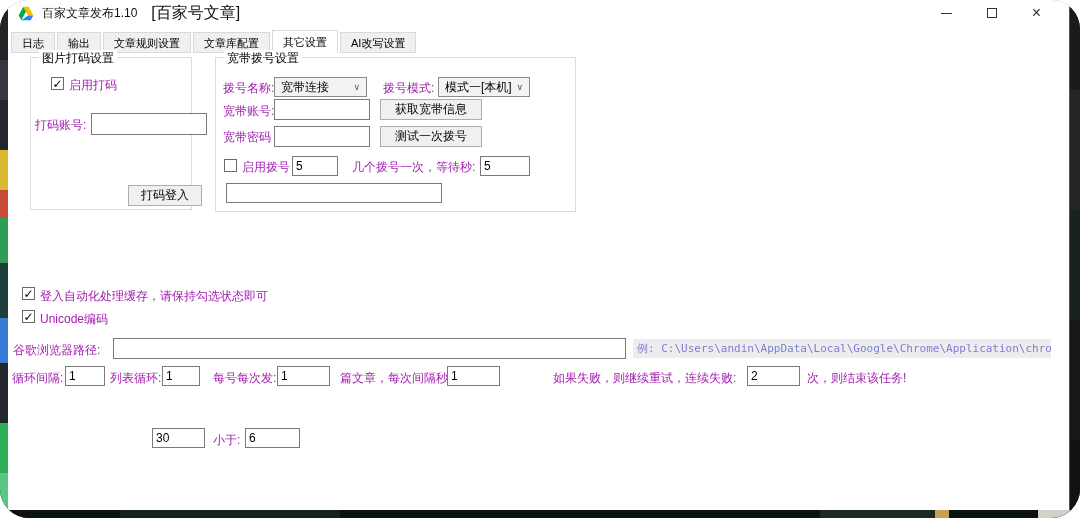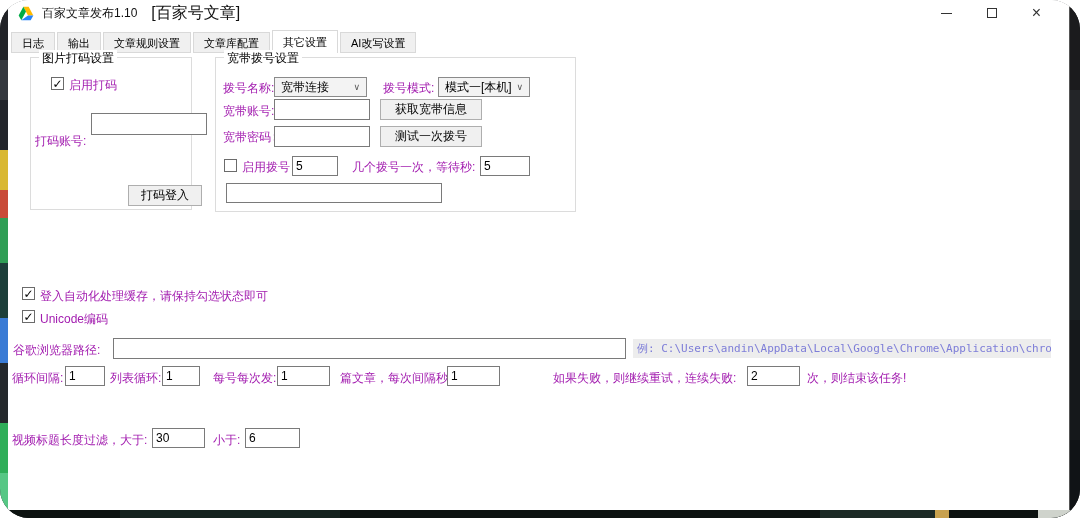--- a/index.html
+++ b/index.html
@@ -108,21 +108,21 @@
       <div class="tab active">其它设置</div>
       <div class="tab">AI改写设置</div>
     </div>
 
     <div class="groupbox" style="left:5px;top:57px;width:162px;height:153px;margin-left:17px;">
       <span class="gb-title">图片打码设置</span>
       <span class="cb" style="left:20px;top:19px;">
           <span>✓</span>
         </span>
       <span class="lbl" style="left:38px;top:19px;">启用打码</span>
-      <span class="lbl" style="left:4px;top:75px;">打码账号:</span>
+      <span class="lbl" style="left:4px;top:59px;">打码账号:</span>
       <input class="inp" style="left: 60px; top: 55px; width: 116px; height: 22px;" value="">
       <div class="btn" style="left:97px;top:127px;width:74px;height:21px;">打码登入</div>
     </div>
 
     <div class="groupbox" style="left:207px;top:57px;width:361px;height:155px;">
       <span class="gb-title">宽带拨号设置</span>
 
       <span class="lbl" style="left:7px;top:22px;">拨号名称:</span>
       <div class="combo" style="left:58px;top:19px;width:93px;height:20px;">
         <span>宽带连接</span>
@@ -169,20 +169,19 @@
     <span class="lbl" style="left:102px;top:370px;">列表循环:</span>
     <input class="inp" style="left: 154px; top: 366px; width: 38px; height: 20px;" value="1">
     <span class="lbl" style="left:205px;top:370px;">每号每次发:</span>
     <input class="inp" style="left: 269px; top: 366px; width: 53px; height: 20px;" value="1">
     <span class="lbl" style="left:332px;top:370px;">篇文章，每次间隔秒:</span>
     <input class="inp" style="left: 439px; top: 366px; width: 53px; height: 20px;" value="1">
     <span class="lbl" style="left:545px;top:370px;">如果失败，则继续重试，连续失败:</span>
     <input class="inp" style="left: 739px; top: 366px; width: 53px; height: 20px;" value="2">
     <span class="lbl" style="left:799px;top:370px;">次，则结束该任务!</span>
 
-    <span class="lbl" style="left:4px;top:432px;">视频标题长度过滤，大于:</span>
     <input class="inp" style="left: 144px; top: 428px; width: 53px; height: 20px;" value="30">
     <span class="lbl" style="left:205px;top:432px;">小于:</span>
     <input class="inp" style="left: 237px; top: 428px; width: 55px; height: 20px;" value="6">
 
 
   </div>
 </div>
 
 </body></html>

